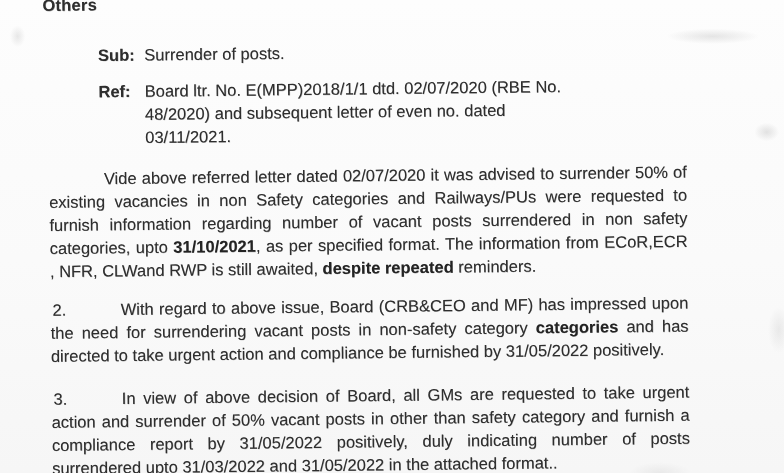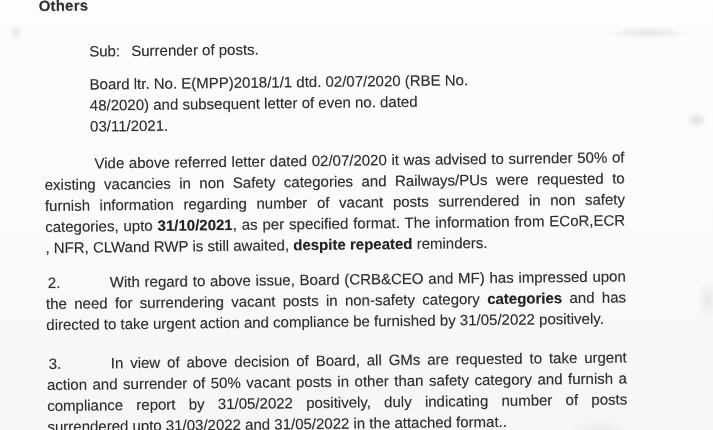--- a/index.html
+++ b/index.html
@@ -49,21 +49,21 @@
     display: flex;
     font-size: 15px;
     line-height: 21px;
   }
   .meta-row.ref {
     margin-top: 12px;
   }
   .meta-label {
     width: 42px;
     flex: 0 0 42px;
-    font-weight: normal;
+    font-weight: bold;
   }
   .para {
     margin: 0;
     font-size: 15px;
     line-height: 21px;
     text-align: justify;
   }
   .para.first {
     margin-top: 16px;
     text-indent: 50px;
@@ -87,20 +87,21 @@
   <div class="content">
 
     <div class="corner-label">Others</div>
 
     <div class="meta">
       <div class="meta-row">
         <span class="meta-label">Sub:</span>
         <span class="meta-text">Surrender of posts.</span>
       </div>
       <div class="meta-row ref">
+        <span class="meta-label">Ref:</span>
         <span class="meta-text">
           <div>Board ltr. No. E(MPP)2018/1/1 dtd. 02/07/2020 (RBE No.</div>
           <div>48/2020) and subsequent letter of even no. dated</div>
           <div>03/11/2021.</div>
         </span>
       </div>
     </div>
 
     <p class="para first"><span>Vide above referred letter dated 02/07/2020 it was advised to surrender 50% of existing vacancies in non Safety categories and Railways/PUs were requested to furnish information regarding number of vacant posts surrendered in non safety categories, upto </span><b>31/10/2021</b><span>, as per specified format. The information from ECoR,ECR , NFR, CLWand RWP is still awaited, </span><b>despite repeated</b><span> reminders.</span></p>
 

